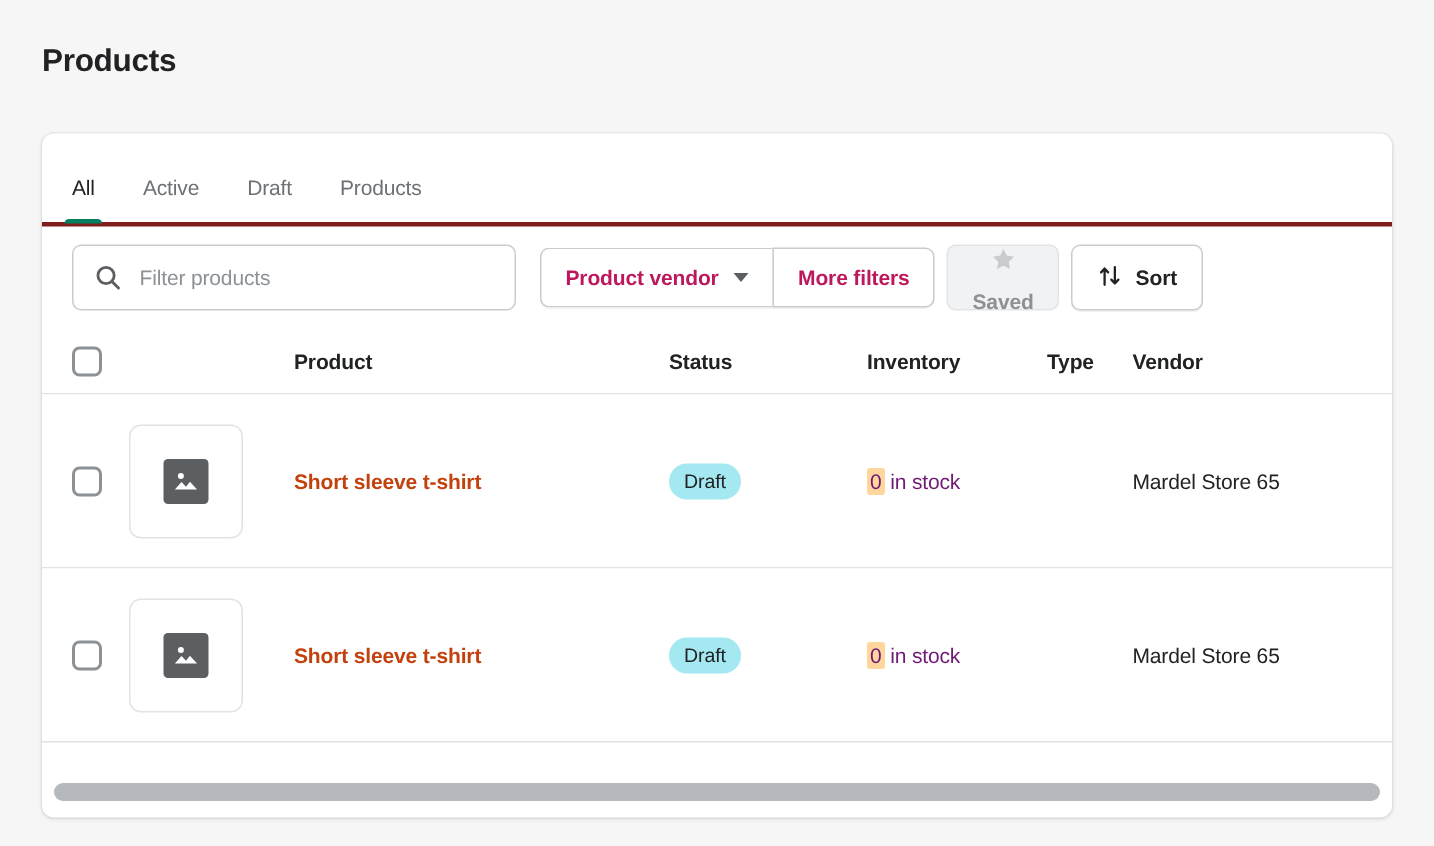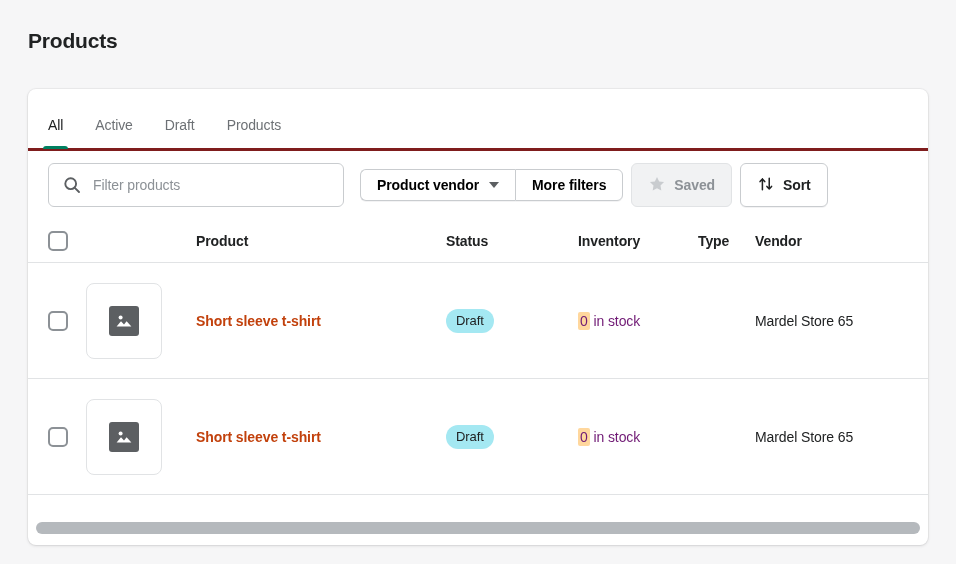--- a/index.html
+++ b/index.html
@@ -173,27 +173,27 @@
     pointer-events: none;
   }
 
   .seg-group {
     display: flex;
     align-items: stretch;
     margin-left: 8px;
   }
 
   .seg-btn {
-    height: 32px;
+    height: 40px;
     background: #ffffff;
     border: 1px solid #c9cccf;
     font-family: "Liberation Sans", sans-serif;
     font-size: 14px;
     font-weight: bold;
-    color: #000000;
+    color: #be185d;
     letter-spacing: -0.1px;
     padding: 12px 16px;
     cursor: pointer;
     display: flex;
     align-items: center;
     gap: 8px;
     box-shadow: 0 1px 0 rgba(22,29,37,0.05);
   }
 
   .seg-btn.first {
@@ -231,20 +231,21 @@
     gap: 8px;
     box-shadow: 0 1px 0 rgba(22,29,37,0.05);
   }
 
   .tool-btn.disabled {
     background: #f1f2f3;
     border-color: #e1e3e5;
     color: #8c9196;
     box-shadow: none;
     cursor: default;
+    flex-direction: column;
   }
 
   
   .table {
     width: 100%;
   }
 
   .thead {
     display: flex;
     align-items: center;

